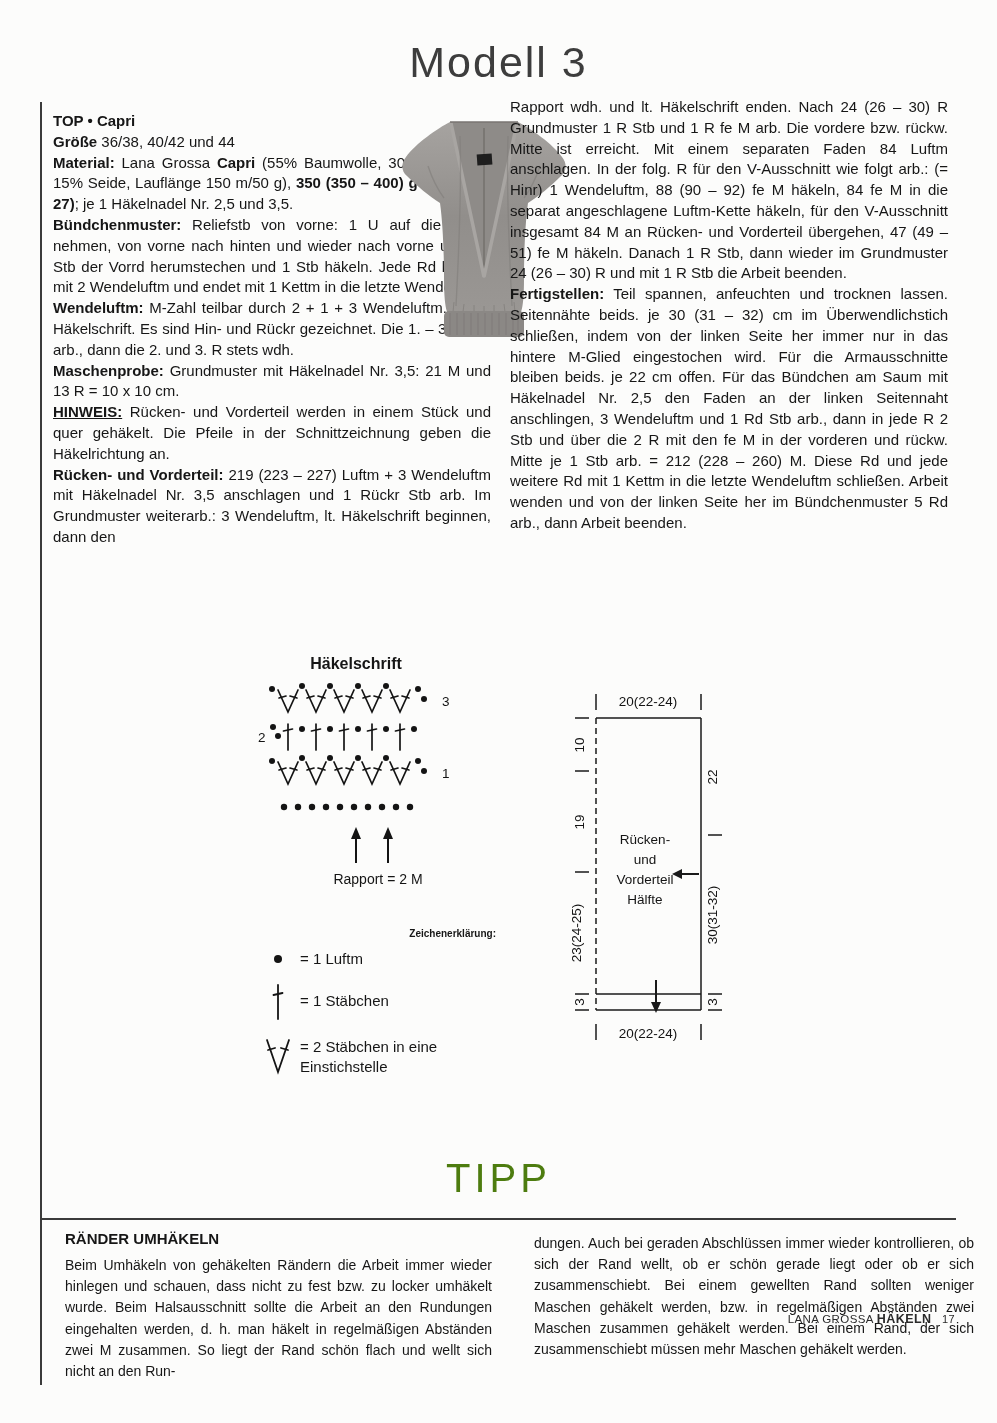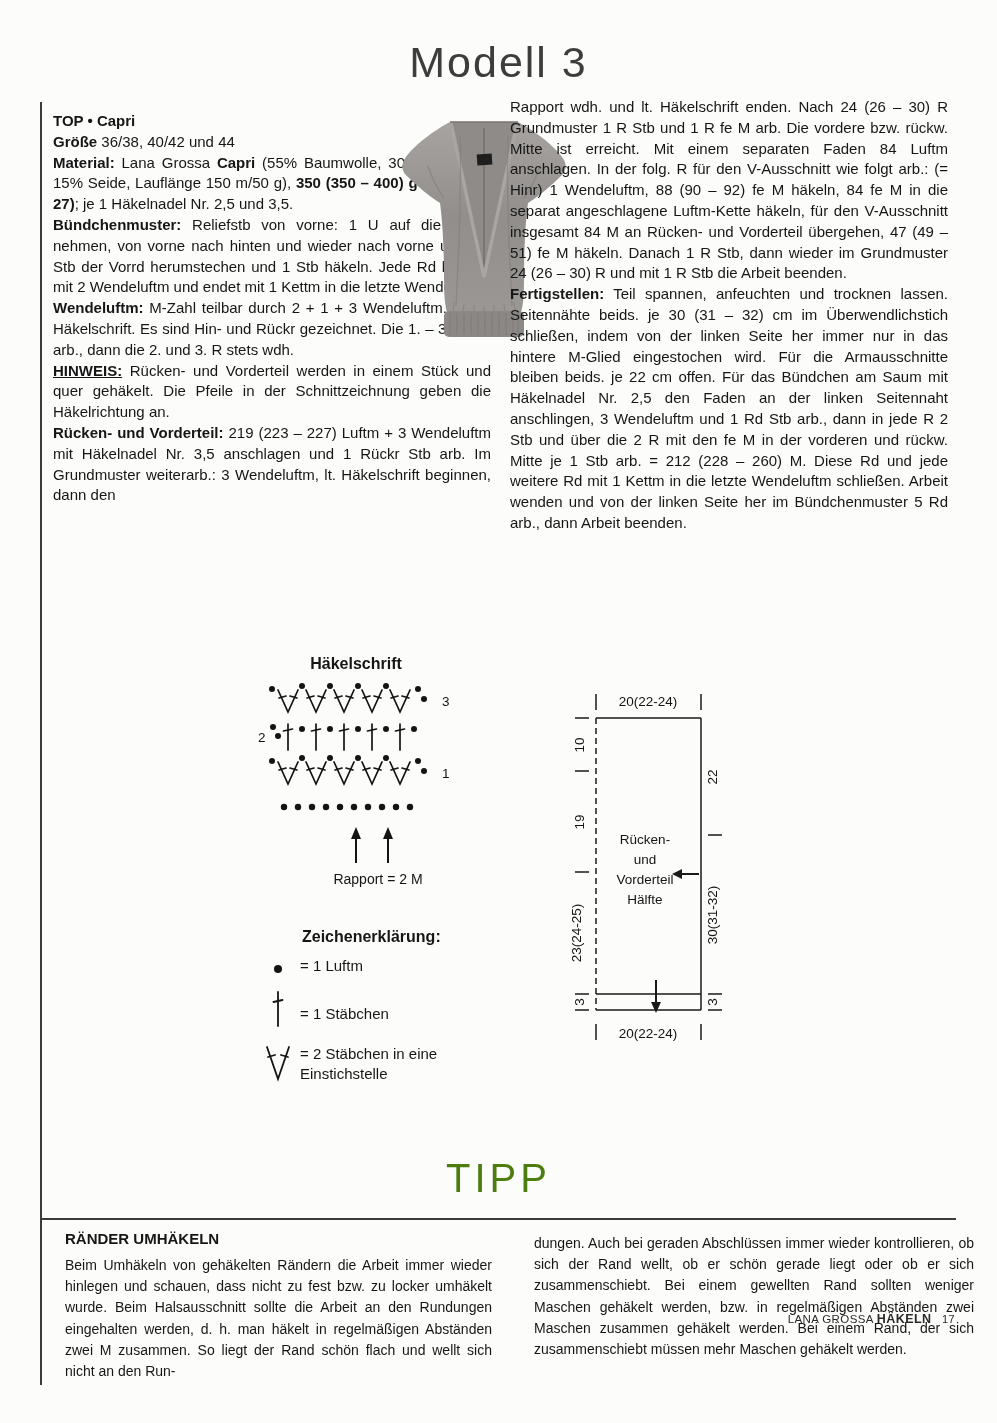--- a/index.html
+++ b/index.html
@@ -24,22 +24,22 @@
 
   .photo{position:absolute;left:398px;top:106px;width:172px;height:262px;margin:0;}
 
   .chart-section{position:absolute;left:250px;top:655px;width:212px;}
   .chart-heading{font-size:16px;font-weight:700;text-align:center;margin:0 0 4px 0;}
   svg text{font-family:"Liberation Sans", sans-serif;fill:#141414;stroke:none;}
   .chart-num{font-size:13.5px;}
   .chart-rapport{font-size:14px;}
 
   .legend{position:absolute;left:256px;top:928px;width:240px;}
-  .legend-heading{font-size:16px;font-weight:700;margin:0 0 10px 0;padding-left:46px;}
-  .legend-row{display:flex;align-items:center;margin-bottom:13px;}
+  .legend-heading{font-size:10px;font-weight:700;margin:0 0 10px 0;padding-left:46px;text-align:right;}
+  .legend-row{display:flex;align-items:flex-start;margin-bottom:13px;}
   .legend-sym{width:44px;display:flex;justify-content:center;flex:0 0 44px;}
   .legend-text{font-size:15px;line-height:20px;max-width:150px;}
   .dot-sym{width:8px;height:8px;border-radius:50%;background:#141414;margin-top:6px;}
 
   .schematic{position:absolute;left:548px;top:688px;}
   .schem-label{font-size:13.5px;}
 
   .tipp-title{
     position:absolute;left:0;top:1156px;width:100%;text-align:center;margin:0;
     font-size:40px;font-weight:400;color:#4d7c0f;letter-spacing:4px;
@@ -60,20 +60,21 @@
 
   <h1 class="page-title">Modell 3</h1>
   <div class="left-rule"></div>
 
   <section class="bodycol col-left">
     <p><b>TOP • Capri</b></p>
     <p><b>Größe</b><span> 36/38, 40/42 und 44</span></p>
     <p><b>Material:</b><span> Lana Grossa </span><b>Capri</b><span> (55% Baumwolle, 30% Polyamid, 15% Seide, Lauflänge 150 m/50 g), </span><b>350 (350 – 400) g</b><span> Türkis </span><b>(Fb 27)</b><span>; je 1 Häkelnadel Nr. 2,5 und 3,5.</span></p>
     <p><b>Bündchenmuster:</b><span> Reliefstb von vorne: 1 U auf die Nadel nehmen, von vorne nach hinten und wieder nach vorne um das Stb der Vorrd herumstechen und 1 Stb häkeln. Jede Rd beginnt mit 2 Wendeluftm und endet mit 1 Kettm in die letzte Wendeluftm.</span></p>
     <p><b>Wendeluftm:</b><span> M-Zahl teilbar durch 2 + 1 + 3 Wendeluftm. Siehe Häkelschrift. Es sind Hin- und Rückr gezeichnet. Die 1. – 3. R 1 x arb., dann die 2. und 3. R stets wdh.</span></p>
+    <p><b>Maschenprobe:</b><span> Grundmuster mit Häkelnadel Nr. 3,5: 21 M und 13 R = 10 x 10 cm.</span></p>
     <p><b class="underl">HINWEIS:</b><span> Rücken- und Vorderteil werden in einem Stück und quer gehäkelt. Die Pfeile in der Schnittzeichnung geben die Häkelrichtung an.</span></p>
     <p><b>Rücken- und Vorderteil:</b><span> 219 (223 – 227) Luftm + 3 Wendeluftm mit Häkelnadel Nr. 3,5 anschlagen und 1 Rückr Stb arb. Im Grundmuster weiterarb.: 3 Wendeluftm, lt. Häkelschrift beginnen, dann den</span></p>
   </section>
 
   <figure class="photo">
     <svg viewBox="0 0 172 262" width="172" height="262">
       <defs>
         <linearGradient id="gb" x1="0" y1="0" x2="0" y2="1">
           <stop offset="0" stop-color="#a6a3a0"></stop>
           <stop offset="0.5" stop-color="#918e8b"></stop>

